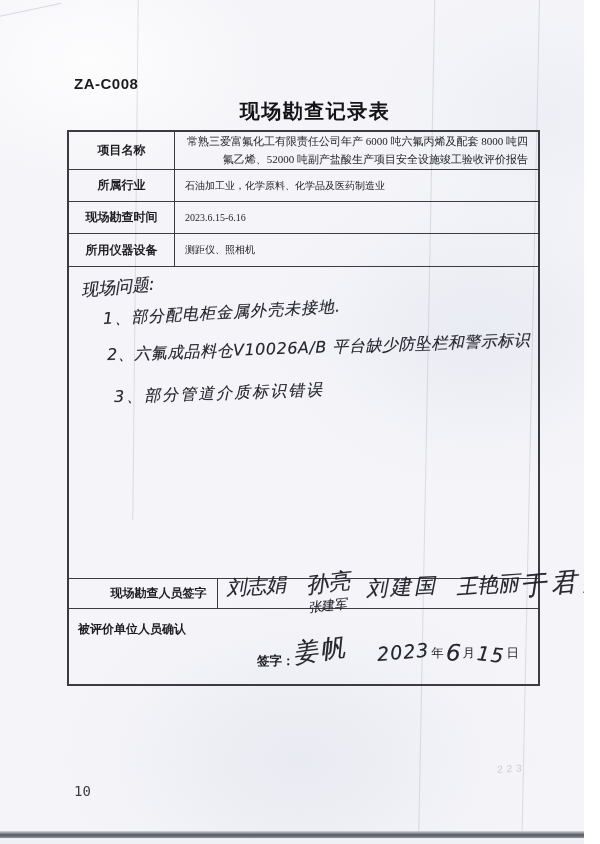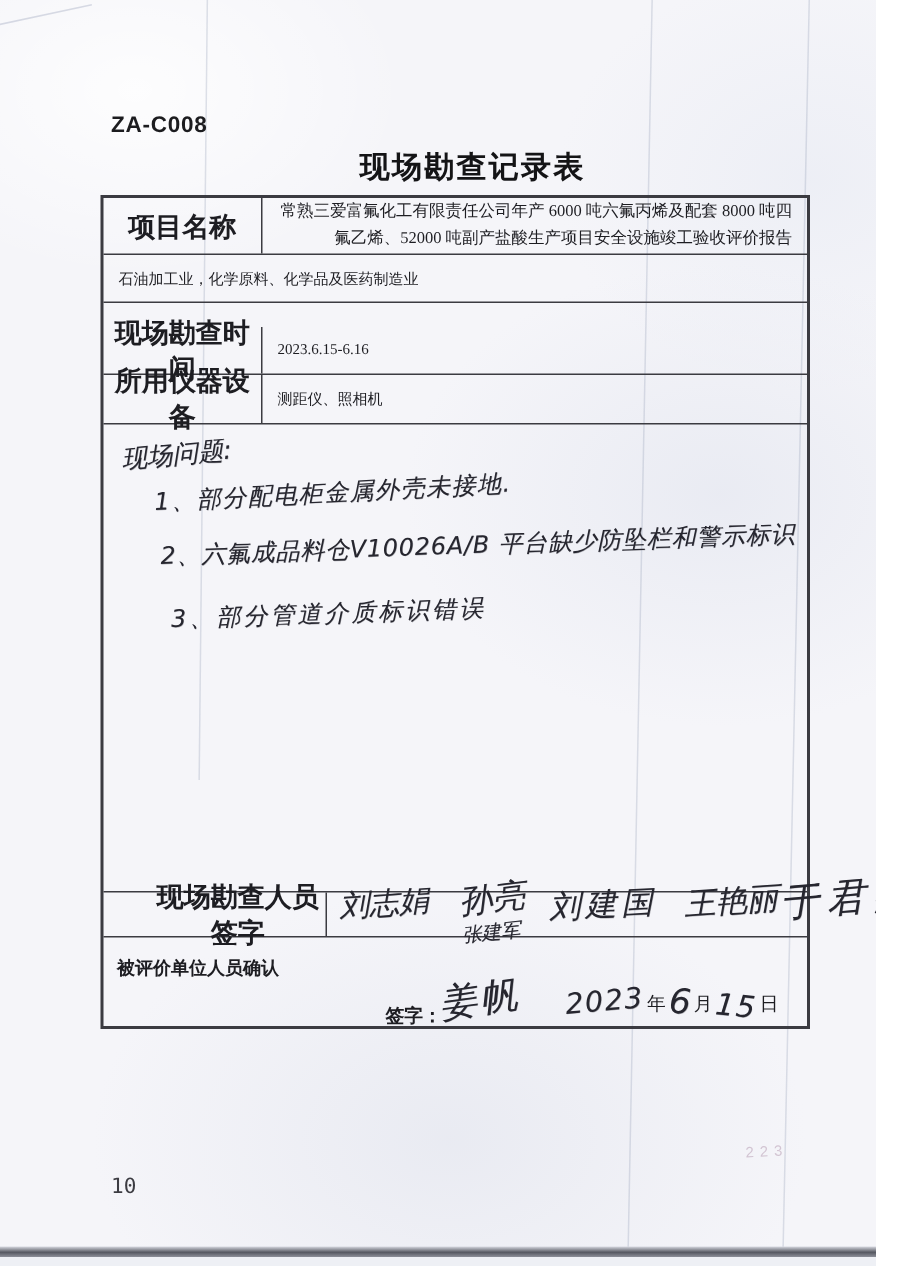--- a/index.html
+++ b/index.html
@@ -24,24 +24,24 @@
   .form-title{position:absolute;left:0;top:98px;width:600px;box-sizing:border-box;padding-left:30px;text-align:center;
     font-size:20px;font-weight:bold;color:#141416;letter-spacing:1.5px;z-index:4;
     font-family:"Liberation Sans","DejaVu Sans",sans-serif;}
 
   .rec-table{position:absolute;left:67px;top:130px;width:473px;height:556px;box-sizing:border-box;
     border:2px solid #3b3b41;z-index:4;display:flex;flex-direction:column;
     font-family:"Liberation Serif","DejaVu Serif",serif;color:#1d1d22;}
   .trow{display:flex;border-bottom:1px solid #3b3b41;box-sizing:border-box;}
   .trow:last-child{border-bottom:none;}
   .cell-label{width:106px;flex:0 0 106px;border-right:1px solid #3b3b41;box-sizing:border-box;
-    display:flex;align-items:center;justify-content:center;font-weight:bold;font-size:18px;text-align:center;}
+    display:flex;align-items:center;justify-content:center;font-weight:bold;font-size:12px;text-align:center;}
   .cell-value{flex:1;display:flex;align-items:center;padding:2px 10px;font-size:10px;box-sizing:border-box;}
   .r1{height:38px;} .r1 .cell-value{font-size:11px;line-height:1.55;text-align:right;}
-  .r2{height:32px;} .r3{height:32px;margin-top:16px;} .r4{height:33px;}
+  .r2{height:32px;} .r3{height:32px;} .r4{height:33px;}
   .r-notes{height:312px;position:relative;display:block;}
   .r-sign{height:30px;position:relative;padding-left:31px;}
   .r-sign .cell-label{width:118px;flex:0 0 118px;}
   .sig-area{flex:1;position:relative;overflow:visible;}
   .r-confirm{flex:1;position:relative;display:block;}
   .confirm-label{position:absolute;left:9px;top:12px;font-weight:bold;font-size:12px;}
   .sign-word{position:absolute;left:188px;top:44px;font-weight:bold;font-size:12.5px;}
 
   .hw{font-family:"DejaVu Sans",sans-serif;font-style:italic;color:#26262f;white-space:nowrap;
       transform-origin:left center;text-shadow:.3px .3px 0 rgba(25,25,35,.35);}
@@ -82,20 +82,21 @@
   <div class="form-title">现场勘查记录表</div>
 
   <div class="rec-table">
 
     <div class="trow r1">
       <div class="cell-label">项目名称</div>
       <div class="cell-value">常熟三爱富氟化工有限责任公司年产 6000 吨六氟丙烯及配套 8000 吨四氟乙烯、52000 吨副产盐酸生产项目安全设施竣工验收评价报告</div>
     </div>
 
     <div class="trow r2">
+      <div class="cell-label">所属行业</div>
       <div class="cell-value">石油加工业，化学原料、化学品及医药制造业</div>
     </div>
 
     <div class="trow r3">
       <div class="cell-label">现场勘查时间</div>
       <div class="cell-value">2023.6.15-6.16</div>
     </div>
 
     <div class="trow r4">
       <div class="cell-label">所用仪器设备</div>

